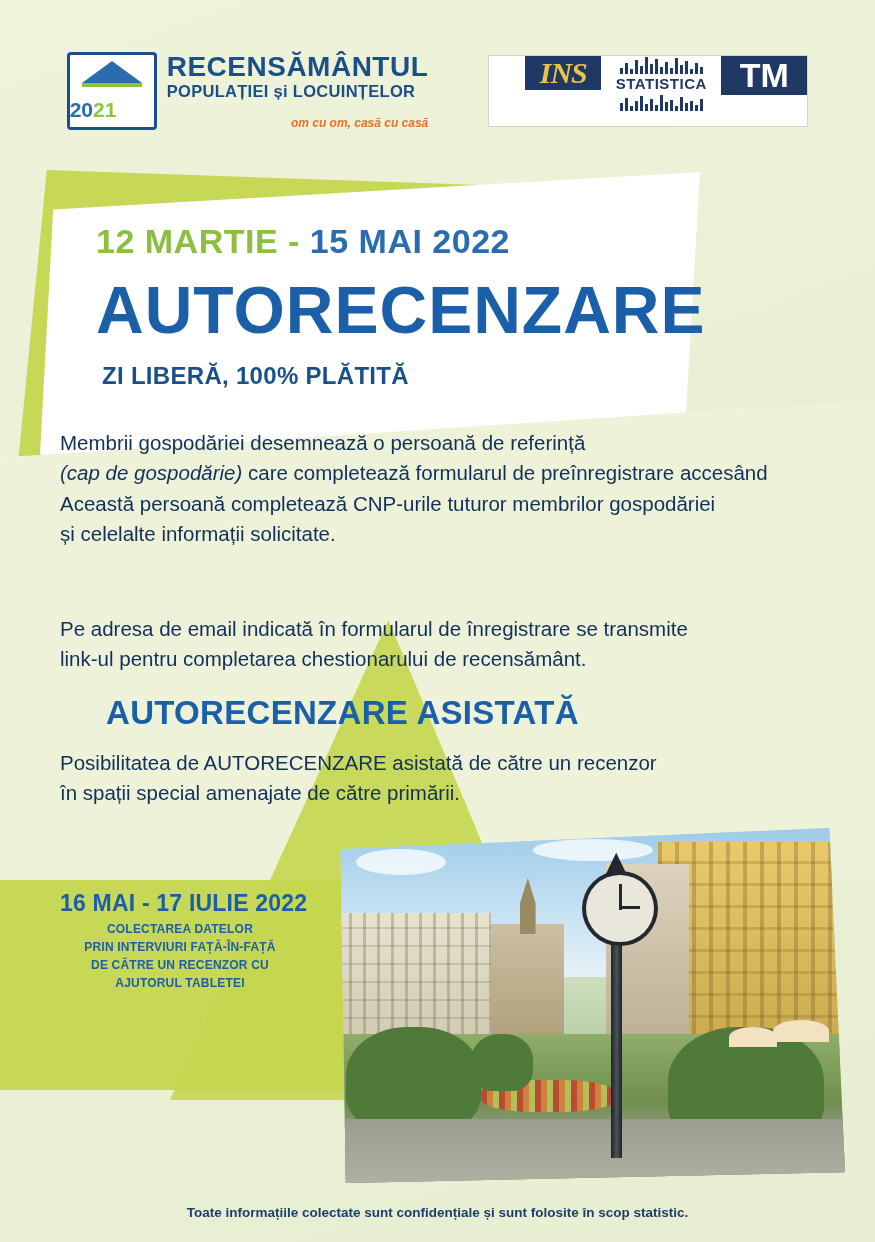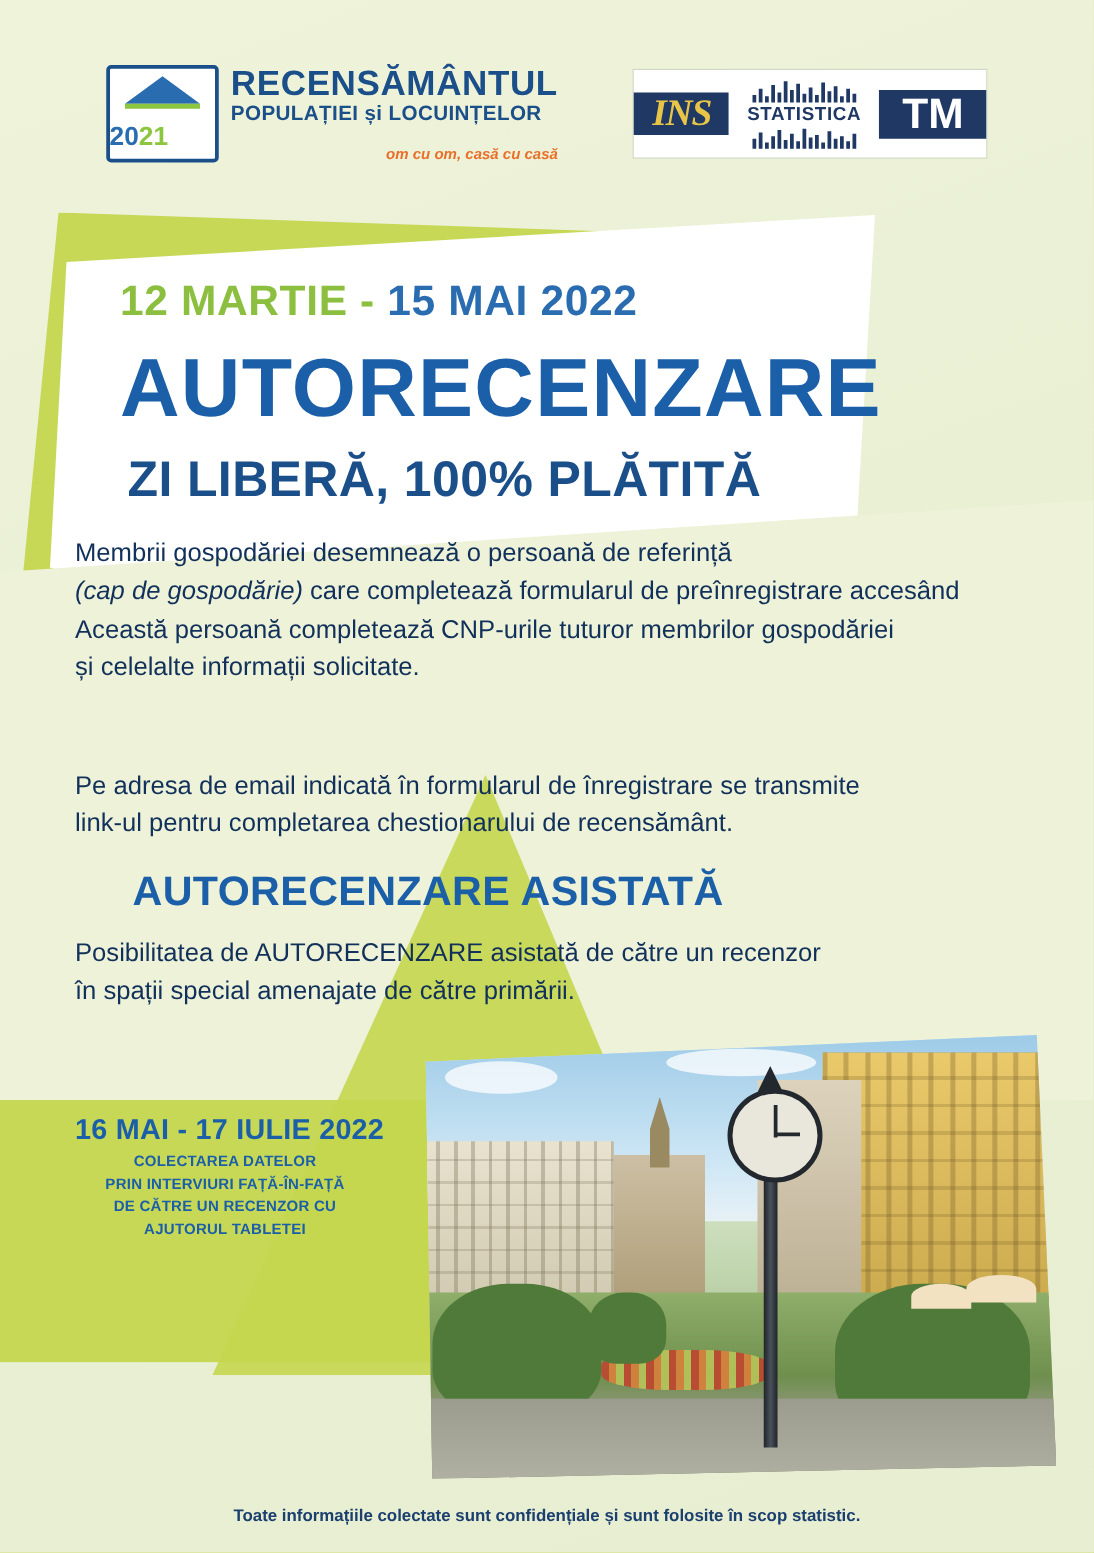--- a/index.html
+++ b/index.html
@@ -139,24 +139,25 @@
     font-size: 12px;
     font-style: italic;
     font-weight: bold;
     color: #e8702a;
     text-align: right;
     margin-top: 18px;
   }
 
   .logo-ins {
     display: flex;
-    align-items: center;
+    align-items: flex-start;
     border: 1px solid #cfd8c0;
     background: #fff;
     height: 70px;
+    padding-left: 36px;
   }
   .ins-box {
     width: 76px;
     background: #1f3864;
     color: #e8c547;
     display: flex;
     align-items: center;
     justify-content: center;
     font-size: 30px;
     font-style: italic;
@@ -226,21 +227,21 @@
     left: 96px;
     font-size: 66px;
     font-weight: bold;
     color: #1b5fa8;
     letter-spacing: 1px;
   }
   .subtitle {
     position: absolute;
     top: 362px;
     left: 102px;
-    font-size: 40px;
+    font-size: 24px;
     font-weight: bold;
     color: #1b4f8a;
     letter-spacing: 0.3px;
   }
 
   .para {
     position: absolute;
     left: 60px;
     width: 790px;
     font-size: 20.5px;

